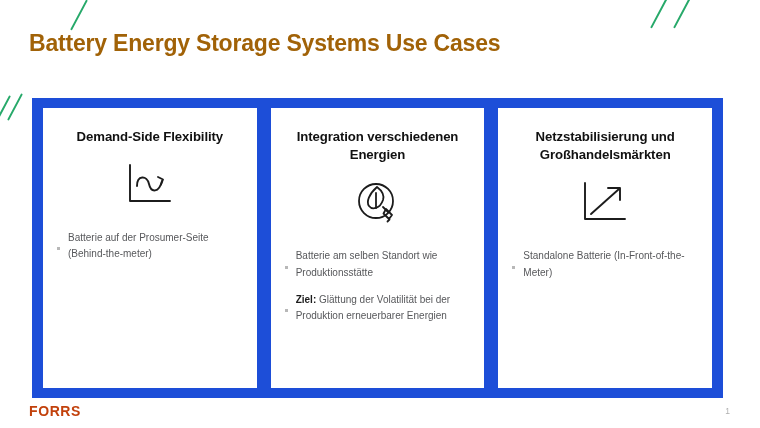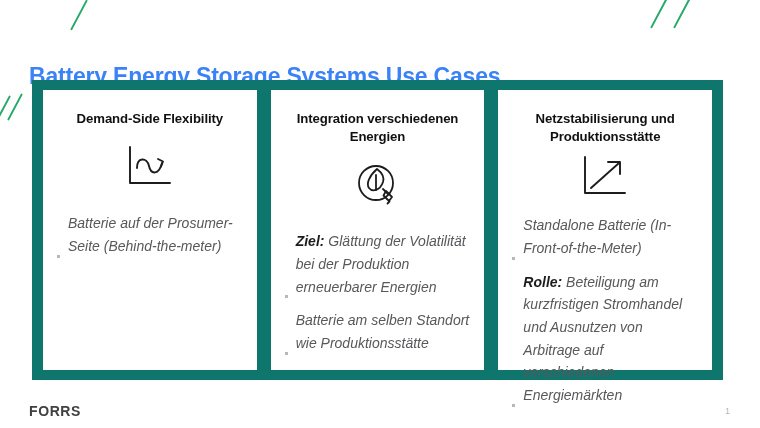--- a/index.html
+++ b/index.html
@@ -29,33 +29,32 @@
   .slash-l-1   { left: 2px;   top: 94px;  height: 30px; transform: rotate(28deg); }
   .slash-l-2   { left: 14px;  top: 92px;  height: 30px; transform: rotate(28deg); }
 
   
   .page-title {
     position: absolute;
     left: 29px;
     top: 30px;
     font-size: 23px;
     font-weight: bold;
-    color: #3b82f6;
+    color: #a16207;
     letter-spacing: -0.2px;
-    margin-top: 33px;
   }
 
   
   .panel {
     position: absolute;
     left: 32px;
-    top: 80px;
+    top: 98px;
     width: 691px;
     height: 300px;
-    background: #0f766e;
+    background: #1d4ed8;
     display: flex;
     gap: 14px;
     padding: 10px 11px;
     box-sizing: border-box;
   }
 
   .card {
     background: #ffffff;
     flex: 1 1 0;
     box-sizing: border-box;
@@ -84,46 +83,45 @@
 
   .bullets {
     margin-top: 14px;
     display: flex;
     flex-direction: column;
     gap: 11px;
   }
 
   .bullet {
     display: flex;
-    align-items: flex-end;
+    align-items: center;
     gap: 8px;
-    font-size: 14px;
+    font-size: 10px;
     line-height: 1.62;
     color: #57585b;
-    font-style: italic;
   }
   .bullet-marker {
     flex: 0 0 auto;
     width: 3px;
     height: 3px;
     background: #b8b8b8;
     margin-top: 5px;
   }
   .bullet-text { flex: 1 1 auto; }
   .bullet-text b { color: #1c1c1c; font-weight: bold; }
 
   
   .footer-logo {
     position: absolute;
     left: 29px;
     top: 403px;
     font-size: 14px;
     font-weight: bold;
     letter-spacing: 0.6px;
-    color: #404040;
+    color: #c2410c;
   }
   .footer-page {
     position: absolute;
     right: 30px;
     top: 406px;
     font-size: 8.5px;
     color: #b0b0b0;
   }
 </style>
 </head>
@@ -164,46 +162,42 @@
         <path d="M25 9 C17 16, 14 24, 17 28 C20 32, 28 31, 31 22 C32.5 17, 29 12, 25 9 Z"></path>
         <path d="M24 30 L24 15"></path>
         <path d="M31 29 L36 34"></path>
         <path d="M34 31 L40 37 L37 41 L31.5 35.5 Z"></path>
         <path d="M37.5 41.5 L35.5 43.5"></path>
       </svg>
     </div>
     <div class="bullets">
       <div class="bullet">
         <span class="bullet-marker"></span>
+        <span class="bullet-text"><b></b><span>Batterie am selben Standort wie Produktionsstätte</span></span>
+      </div>
+      <div class="bullet">
+        <span class="bullet-marker"></span>
         <span class="bullet-text"><b>Ziel:</b><span> Glättung der Volatilität bei der Produktion erneuerbarer Energien</span></span>
       </div>
-      <div class="bullet">
-        <span class="bullet-marker"></span>
-        <span class="bullet-text"><b></b><span>Batterie am selben Standort wie Produktionsstätte</span></span>
-      </div>
     </div>
   </div>
 
   <div class="card">
-    <div class="card-title">Netzstabilisierung und Produktionsstätte</div>
+    <div class="card-title">Netzstabilisierung und Großhandelsmärkten</div>
     <div class="card-icon">
       <svg width="54" height="46" viewBox="0 0 54 46" fill="none" stroke="#1c1c1c" stroke-width="1.9" stroke-linecap="round" stroke-linejoin="round">
         <path d="M7 3 L7 39 L47 39"></path>
         <path d="M13 34 L41 9"></path>
         <path d="M30 8 L42 8 L42 20"></path>
       </svg>
     </div>
     <div class="bullets">
       <div class="bullet">
         <span class="bullet-marker"></span>
         <span class="bullet-text"><b></b><span>Standalone Batterie (In-Front-of-the-Meter)</span></span>
       </div>
-      <div class="bullet">
-        <span class="bullet-marker"></span>
-        <span class="bullet-text"><b>Rolle:</b><span> Beteiligung am kurzfristigen Stromhandel und Ausnutzen von Arbitrage auf verschiedenen Energiemärkten</span></span>
-      </div>
     </div>
   </div>
 
 </div>
 
 <div class="footer-logo">FORRS</div>
 <div class="footer-page">1</div>
 
 </body></html>

